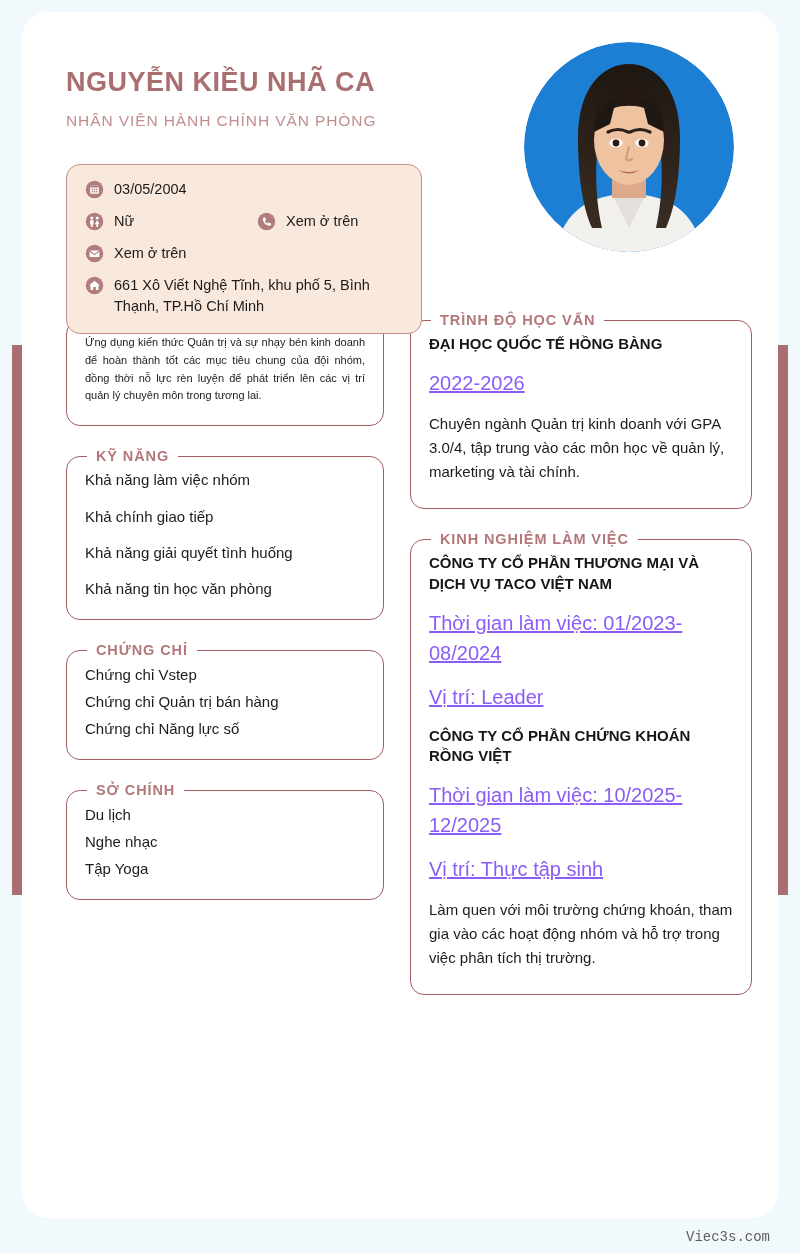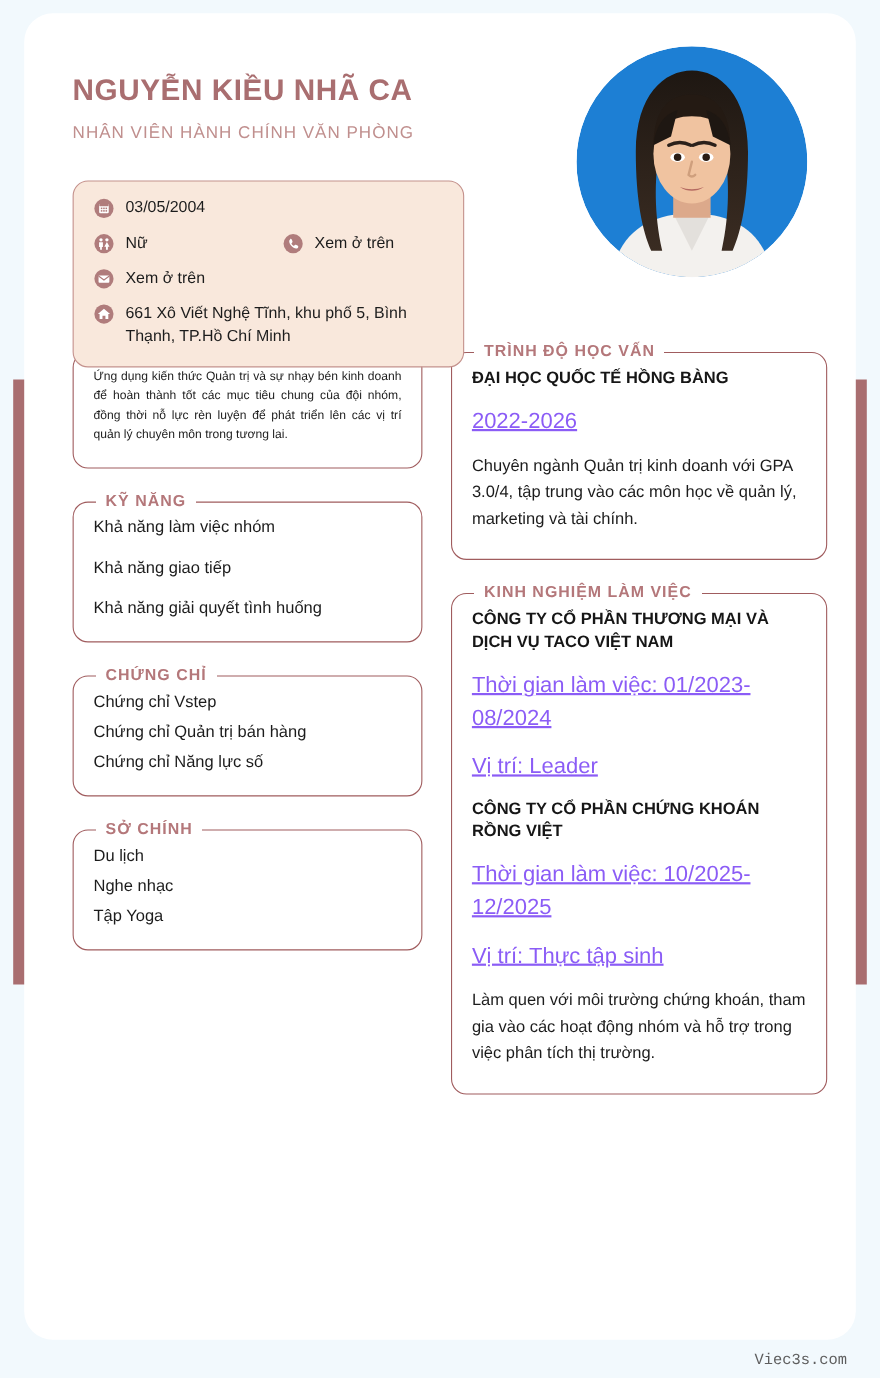--- a/index.html
+++ b/index.html
@@ -327,22 +327,23 @@
         <legend>MỤC TIÊU NGHỀ NGHIỆP</legend>
         <div class="sec-body">
           <p class="objective-text">Ứng dụng kiến thức Quản trị và sự nhạy bén kinh doanh để hoàn thành tốt các mục tiêu chung của đội nhóm, đồng thời nỗ lực rèn luyện để phát triển lên các vị trí quản lý chuyên môn trong tương lai.</p>
         </div>
       </fieldset>
 
       <fieldset class="section">
         <legend>KỸ NĂNG</legend>
         <div class="sec-body list-spaced">
           <p>Khả năng làm việc nhóm</p>
-          <p>Khả năng giao tiếp</p>
+          <p>Khả chính giao tiếp</p>
           <p>Khả năng giải quyết tình huống</p>
+          <p>Khả năng tin học văn phòng</p>
         </div>
       </fieldset>
 
       <fieldset class="section">
         <legend>CHỨNG CHỈ</legend>
         <div class="sec-body list-tight">
           <p>Chứng chỉ Vstep</p>
           <p>Chứng chỉ Quản trị bán hàng</p>
           <p>Chứng chỉ Năng lực số</p>
         </div>

